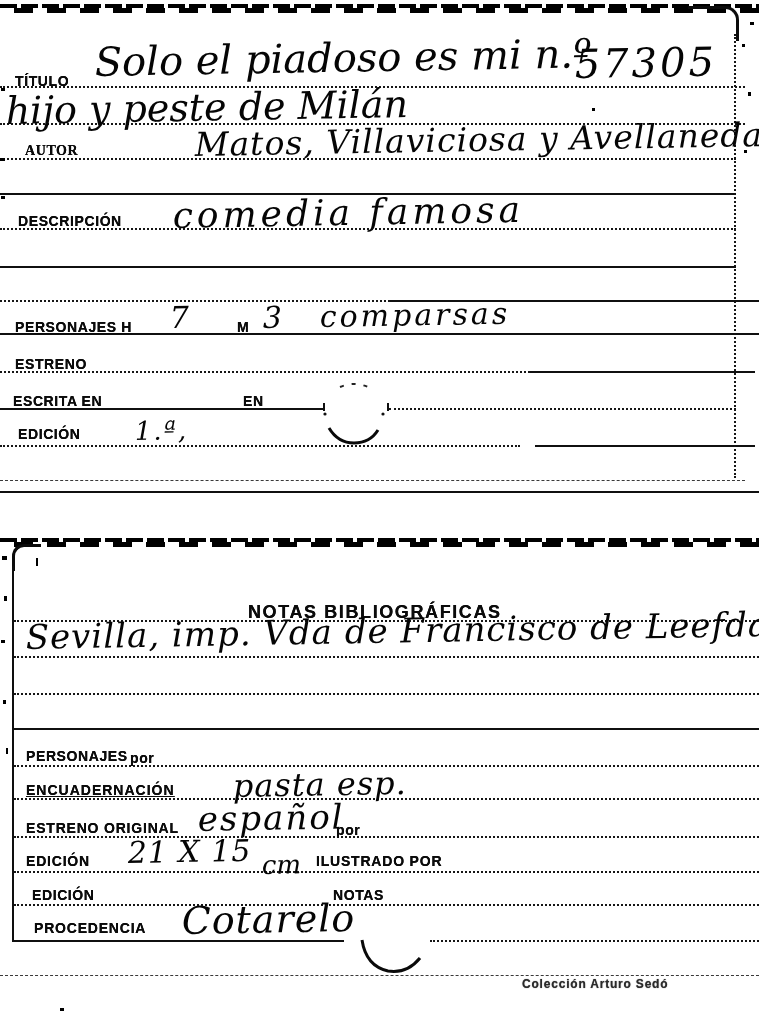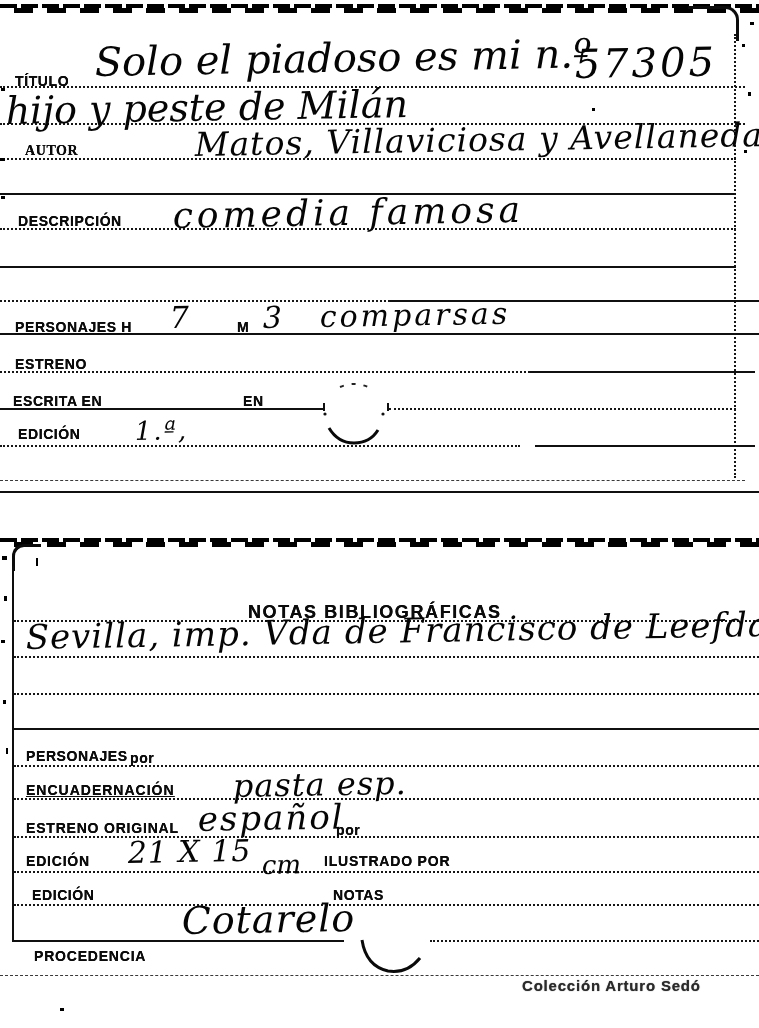--- a/index.html
+++ b/index.html
@@ -41,21 +41,21 @@
     position:absolute;border-top:3px solid #0b0b0b;border-right:3px solid #0b0b0b;
     border-top-right-radius:14px;
   }
   .corner-tl{
     position:absolute;border-top:3px solid #0b0b0b;border-left:3px solid #0b0b0b;
     border-top-left-radius:12px;
   }
   .lborder{position:absolute;width:0;border-left:2px solid #0e0e0e;}
   .speck{position:absolute;background:#000;}
   .stamp{
-    position:absolute;font-weight:700;font-size:15px;letter-spacing:.8px;
+    position:absolute;font-weight:700;font-size:12px;letter-spacing:.8px;
     color:#2a2a2a;text-shadow:0 0 1px #555;white-space:nowrap;
   }
 </style>
 </head>
 <body>
 
 <div class="abs" style="left:0;top:0;width:759px;height:500px;">
 
   <div class="torn" style="top:4px;"></div>
   <div class="corner-tr" style="left:688px;top:6px;width:48px;height:32px;"></div>
@@ -139,24 +139,24 @@
   <div class="rule fine" style="left:0;top:475px;width:759px;"></div>
 
   <span class="label" style="left:248px;top:103px;font-size:18px;letter-spacing:1.6px;">NOTAS BIBLIOGRÁFICAS</span>
 
   <span class="label" style="left:26px;top:249px;">PERSONAJES</span>
   <span class="label" style="left:130px;top:251px;">por</span>
   <span class="label" style="left:26px;top:283px;letter-spacing:1px;text-decoration:underline;">ENCUADERNACIÓN</span>
   <span class="label" style="left:26px;top:321px;letter-spacing:.8px;">ESTRENO ORIGINAL</span>
   <span class="label" style="left:336px;top:323px;">por</span>
   <span class="label" style="left:26px;top:354px;letter-spacing:.8px;">EDICIÓN</span>
-  <span class="label" style="left:324px;top:354px;letter-spacing:.8px;">ILUSTRADO POR</span>
+  <span class="label" style="left:316px;top:354px;letter-spacing:.8px;">ILUSTRADO POR</span>
   <span class="label" style="left:32px;top:388px;">EDICIÓN</span>
   <span class="label" style="left:333px;top:388px;">NOTAS</span>
-  <span class="label" style="left:34px;top:421px;letter-spacing:.8px;margin-top:28px;">PROCEDENCIA</span>
+  <span class="label" style="left:34px;top:421px;letter-spacing:.8px;">PROCEDENCIA</span>
 
   <span class="hw" style="left:26px;top:120px;font-size:34px;letter-spacing:1px;">Sevilla, imp. Vda de Francisco de Leefdael</span>
   <span class="hw" style="left:233px;top:270px;font-size:32px;letter-spacing:1px;">pasta esp.</span>
   <span class="hw" style="left:198px;top:302px;font-size:34px;letter-spacing:2px;">español</span>
   <span class="hw" style="left:128px;top:338px;font-size:30px;letter-spacing:1px;">21 X 15</span>
   <span class="hw" style="left:262px;top:352px;font-size:26px;">cm</span>
   <span class="hw" style="left:182px;top:402px;font-size:38px;letter-spacing:1px;">Cotarelo</span>
 
   <svg class="abs" style="left:352px;top:438px;" width="82" height="42" viewBox="0 0 82 42">
     <path d="M10 2 Q 14 28 36 33 Q 55 36 68 20" stroke="#0a0a0a" stroke-width="3" fill="none"></path>

